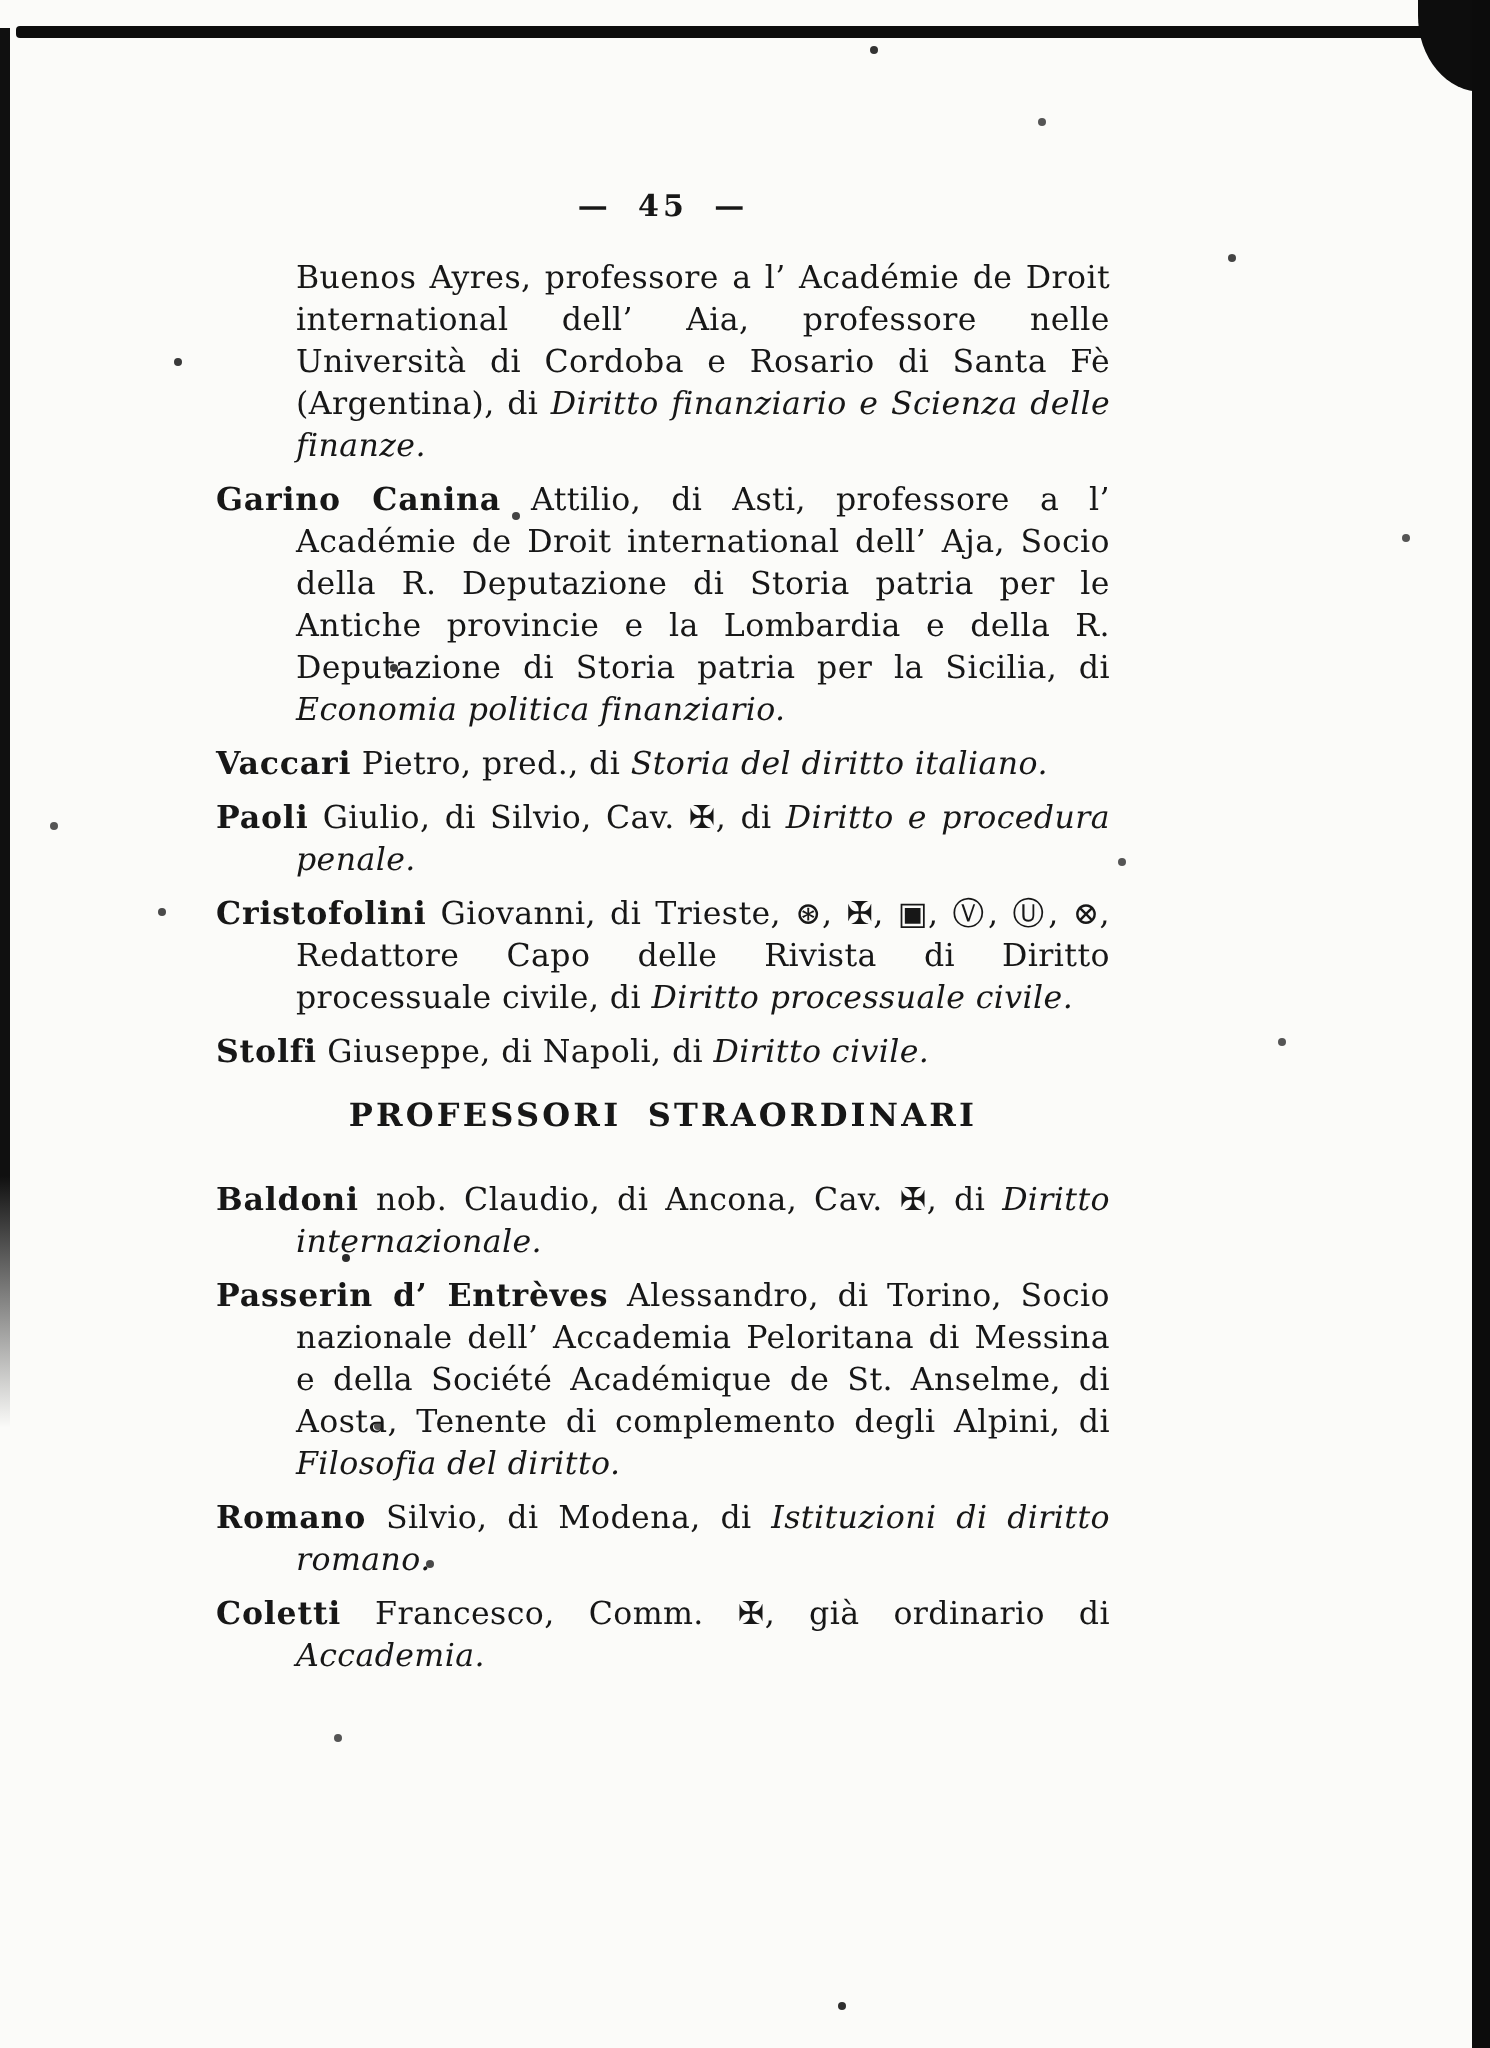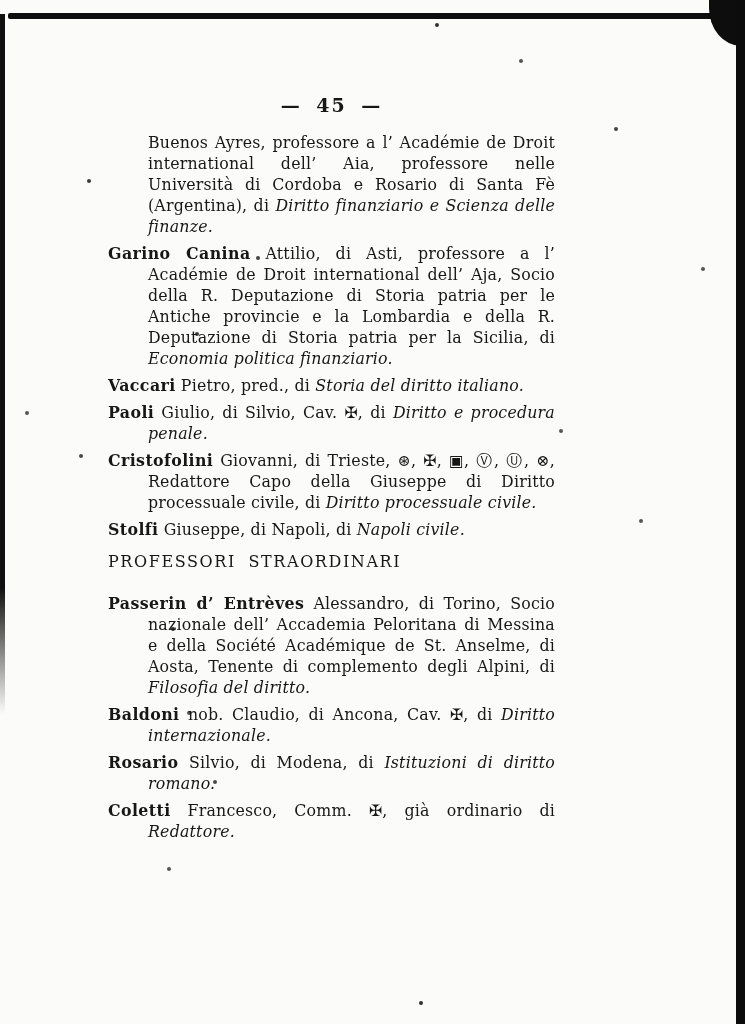--- a/index.html
+++ b/index.html
@@ -48,42 +48,42 @@
       80px 455px 0 1px #4a4a4a,
       560px 430px 0 1px #555,
       640px 520px 0 1px #555;
   }
   
   .content {
     position: absolute; left: 108px; top: 94px; width: 447px;
   }
   .pageno {
     text-align: center;
-    font-size: 19px;
+    font-size: 15px;
     letter-spacing: 2px;
     word-spacing: 6px;
     margin: 0 0 16px 0;
     font-weight: bold;
   }
   .entry {
     font-size: 15.8px;
     line-height: 21px;
     text-align: justify;
     margin: 0 0 6px 0;
     padding-left: 40px;
     text-indent: -40px;
     letter-spacing: 0.2px;
   }
   .entry.cont { text-indent: 0; }
   .nm { font-weight: bold; letter-spacing: 0.4px; }
   .it { font-style: italic; }
   .heading {
-    text-align: left;
+    text-align: center;
     font-size: 16px;
-    font-weight: normal;
+    font-weight: bold;
     letter-spacing: 1.6px;
     word-spacing: 6px;
     margin: 12px 0 22px 0;
   }
   .heading.h2 { margin: 18px 0 28px 0; }
 </style>
 </head>
 <body>
 
 <div class="border-top"></div>
@@ -98,29 +98,29 @@
 
   <p class="entry cont"><span>Buenos Ayres, professore a l’ Académie de Droit international dell’ Aia, professore nelle Università di Cordoba e Rosario di Santa Fè (Argentina), di </span><span class="it">Diritto finanziario e Scienza delle finanze.</span></p>
 
   <p class="entry"><span class="nm">Garino Canina</span><span> Attilio, di Asti, professore a l’ Académie de Droit international dell’ Aja, Socio della R. Deputazione di Storia patria per le Antiche provincie e la Lombardia e della R. Deputazione di Storia patria per la Sicilia, di </span><span class="it">Economia politica finanziario.</span></p>
 
   <p class="entry"><span class="nm">Vaccari</span><span> Pietro, pred., di </span><span class="it">Storia del diritto italiano.</span></p>
 
 
   <p class="entry"><span class="nm">Paoli</span><span> Giulio, di Silvio, Cav. ✠, di </span><span class="it">Diritto e procedura penale.</span></p>
 
-  <p class="entry"><span class="nm">Cristofolini</span><span> Giovanni, di Trieste, ⊛, ✠, ▣, Ⓥ, Ⓤ, ⊗, Redattore Capo della Giuseppe di Diritto processuale civile, di </span><span class="it">Diritto processuale civile.</span></p>
+  <p class="entry"><span class="nm">Cristofolini</span><span> Giovanni, di Trieste, ⊛, ✠, ▣, Ⓥ, Ⓤ, ⊗, Redattore Capo delle Rivista di Diritto processuale civile, di </span><span class="it">Diritto processuale civile.</span></p>
 
-  <p class="entry"><span class="nm">Stolfi</span><span> Giuseppe, di Napoli, di </span><span class="it">Napoli civile.</span></p>
+  <p class="entry"><span class="nm">Stolfi</span><span> Giuseppe, di Napoli, di </span><span class="it">Diritto civile.</span></p>
 
 
   <p class="heading">PROFESSORI STRAORDINARI</p>
 
+  <p class="entry"><span class="nm">Baldoni</span><span> nob. Claudio, di Ancona, Cav. ✠, di </span><span class="it">Diritto internazionale.</span></p>
+
   <p class="entry"><span class="nm">Passerin d’ Entrèves</span><span> Alessandro, di Torino, Socio nazionale dell’ Accademia Peloritana di Messina e della Société Académique de St. Anselme, di Aosta, Tenente di complemento degli Alpini, di </span><span class="it">Filosofia del diritto.</span></p>
 
-  <p class="entry"><span class="nm">Baldoni</span><span> nob. Claudio, di Ancona, Cav. ✠, di </span><span class="it">Diritto internazionale.</span></p>
-
-  <p class="entry"><span class="nm">Rosario</span><span> Silvio, di Modena, di </span><span class="it">Istituzioni di diritto romano.</span></p>
+  <p class="entry"><span class="nm">Romano</span><span> Silvio, di Modena, di </span><span class="it">Istituzioni di diritto romano.</span></p>
 
 
-  <p class="entry"><span class="nm">Coletti</span><span> Francesco, Comm. ✠, già ordinario di </span><span class="it">Redattore.</span></p>
+  <p class="entry"><span class="nm">Coletti</span><span> Francesco, Comm. ✠, già ordinario di </span><span class="it">Accademia.</span></p>
 
 </div>
 
 </body></html>

